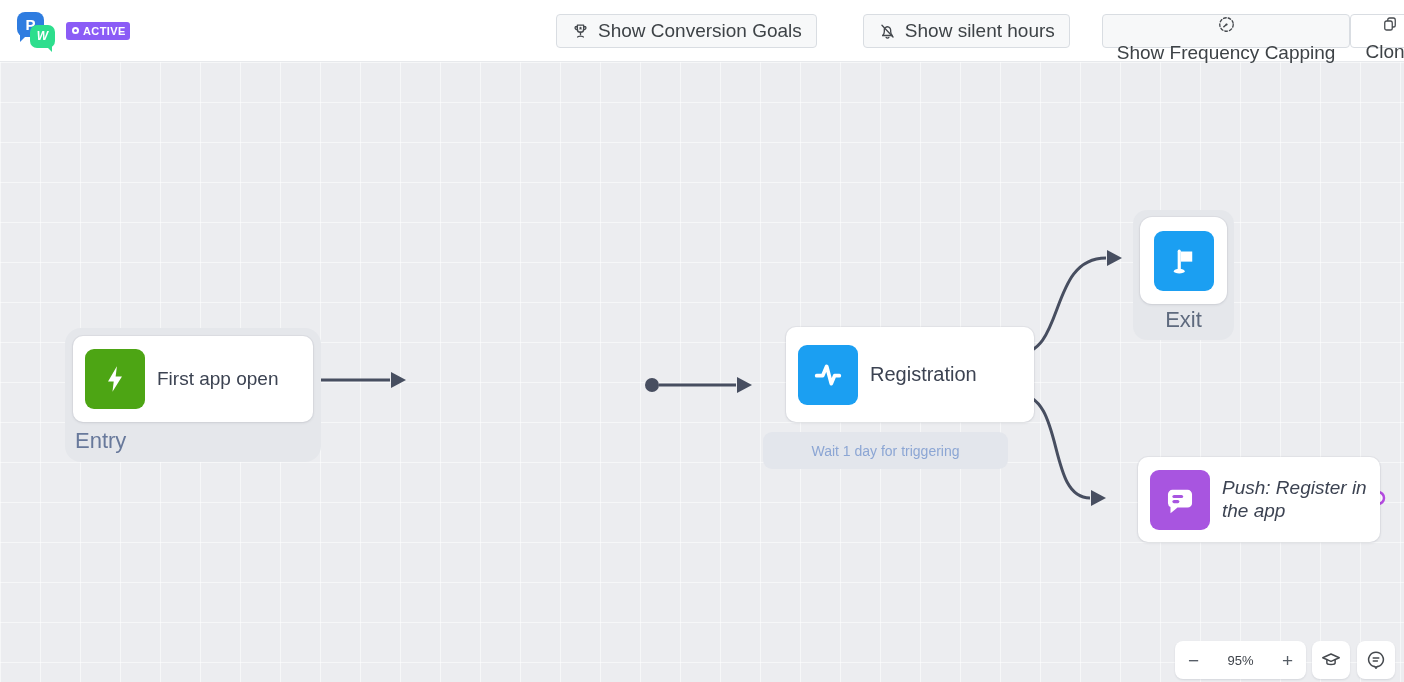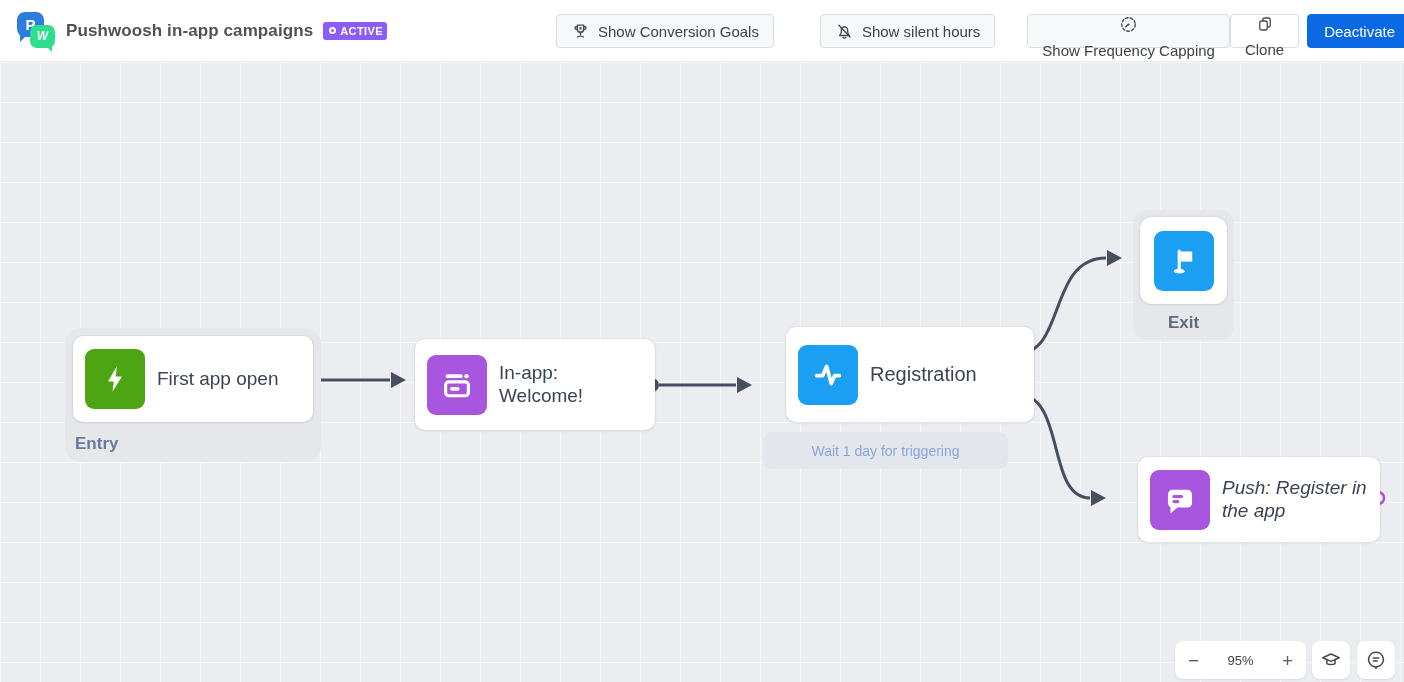--- a/index.html
+++ b/index.html
@@ -22,21 +22,21 @@
     border:4px solid transparent; border-top-color:#2dde8d; border-right-color:#2dde8d; }
   .app-title { margin-left:10px; font-size:17px; font-weight:bold; color:#4d5259; letter-spacing:.1px; }
   .status-badge { margin-left:10px; background:#8b5cf6; color:#fff; font-size:11px; font-weight:bold;
     border-radius:3px; padding:3px 4px 3px 6px; display:flex; align-items:center; gap:4px; letter-spacing:.4px; }
   .status-badge .ring { width:7px; height:7px; border:2px solid #fff; border-radius:50%; display:inline-block; }
 
   .header-actions { position:absolute; left:556px; top:14px; width:840px; height:34px;
     display:flex; align-items:center; }
   .btn { height:34px; display:inline-flex; align-items:center; gap:8px; padding:0 14px;
     border:1px solid #d9dde2; border-radius:4px; background:#f7f8f9; color:#3e4347;
-    font-size:15px; font-weight:500; cursor:pointer; white-space:nowrap; }
+    font-size:19px; font-weight:500; cursor:pointer; white-space:nowrap; }
   .btn svg { flex:none; }
   .btn-conversion { margin-right:46px; }
   .btn-silent    { margin-right:32px; }
   .btn-frequency { margin-right:0;flex-direction:column; }
   .btn-clone { background:#ffffff; margin-left:auto; margin-right:8px;flex-direction:column; }
   .btn-primary { background:#0b69e3; border-color:#0b69e3; color:#fff; font-weight:500; padding:0 16px; }
 
   
   .canvas { position:relative; width:1404px; height:620px; background-color:#ecedf0;
     background-image:
@@ -50,21 +50,21 @@
   .node-card { position:absolute; background:#ffffff; border-radius:10px;
     box-shadow:0 1px 3px rgba(40,50,70,.10), 0 0 0 1px rgba(40,50,70,.04);
     display:flex; align-items:center; cursor:pointer; }
   .node-icon { width:60px; height:60px; border-radius:9px; margin-left:12px; flex:none;
     display:flex; align-items:center; justify-content:center; }
   .icon-green  { background:#4da514; }
   .icon-purple { background:#a855e0; }
   .icon-blue   { background:#1b9ff2; }
   .node-title { margin-left:12px; margin-right:10px; font-size:19px; font-weight:500;
     color:#3c4352; line-height:1.18; }
-  .group-label { position:absolute; font-size:17px; font-weight:700; }
+  .group-label { position:absolute; font-size:22px; font-weight:400; }
   .entry-label { left:10px; bottom:8px; color:#68799b; }
   .exit-label  { left:0; right:0; bottom:7px; text-align:center; color:#5e6a7e; }
   .wait-pill { position:absolute; background:#e3e6ec; border-radius:9px;
     display:flex; align-items:center; justify-content:center;
     font-size:14px; font-weight:500; color:#8ca6d4; }
 
   
   .zoom-bar { position:absolute; left:1175px; top:579px; width:131px; height:38px; background:#fff;
     border-radius:8px; box-shadow:0 1px 2px rgba(40,50,70,.12); display:flex; align-items:center;
     justify-content:space-between; padding:0 13px; z-index:4; }
@@ -81,21 +81,20 @@
 
 <div class="header">
   <div class="logo">
     <div class="bubble bubble-p">
         <span>P</span>
       </div>
     <div class="bubble bubble-w">
         <span>W</span>
       </div>
   </div>
-  <div class="app-title">Pushwoosh in-app campaigns</div>
   <div class="status-badge">
     <span class="ring"></span>
     <span>ACTIVE</span>
   </div>
 
   <div class="header-actions">
     <button class="btn btn-conversion">
       <svg width="19" height="19" viewBox="0 0 24 24" fill="none" stroke="#45494e" stroke-width="1.7" stroke-linecap="round" stroke-linejoin="round">
         <path d="M8 4 h8 v5 a4 4 0 0 1 -8 0 z"></path>
         <path d="M8 6 H5.5 a2.3 2.3 0 0 0 2.7 3.4"></path>
@@ -171,31 +170,20 @@
       <div class="node-icon icon-green">
         <svg width="38" height="38" viewBox="0 0 60 60">
             <path d="M33 10 L19 34 H28 L26 50 L41 26 H31 Z" fill="#ffffff"></path>
           </svg>
       </div>
       <div class="node-title">First app open</div>
     </div>
     <div class="group-label entry-label">Entry</div>
   </div>
 
-  <div class="node-card" style="left:415px; top:277px; width:240px; height:91px;">
-    <div class="node-icon icon-purple">
-      <svg width="38" height="38" viewBox="0 0 60 60" fill="#ffffff">
-        <rect x="12" y="13" width="27" height="6" rx="3"></rect>
-        <circle cx="45" cy="16" r="3.5"></circle>
-        <rect x="12" y="25" width="36" height="22" rx="5" fill="none" stroke="#ffffff" stroke-width="5"></rect>
-        <rect x="19" y="33" width="15" height="6" rx="3"></rect>
-      </svg>
-    </div>
-    <div class="node-title" style="width:110px;">In-app: Welcome!</div>
-  </div>
 
   <div class="node-card" style="left:786px; top:265px; width:248px; height:95px;">
     <div class="node-icon icon-blue">
       <svg width="40" height="40" viewBox="0 0 60 60" fill="none" stroke="#ffffff" stroke-width="5.5" stroke-linecap="round" stroke-linejoin="round">
         <path d="M13 31 H22 L28 17 L35 43 L40 31 H47"></path>
       </svg>
     </div>
     <div class="node-title" style="font-size:20px;">Registration</div>
   </div>
   <div class="wait-pill" style="left:763px; top:370px; width:245px; height:37px;">Wait 1 day for triggering</div>

